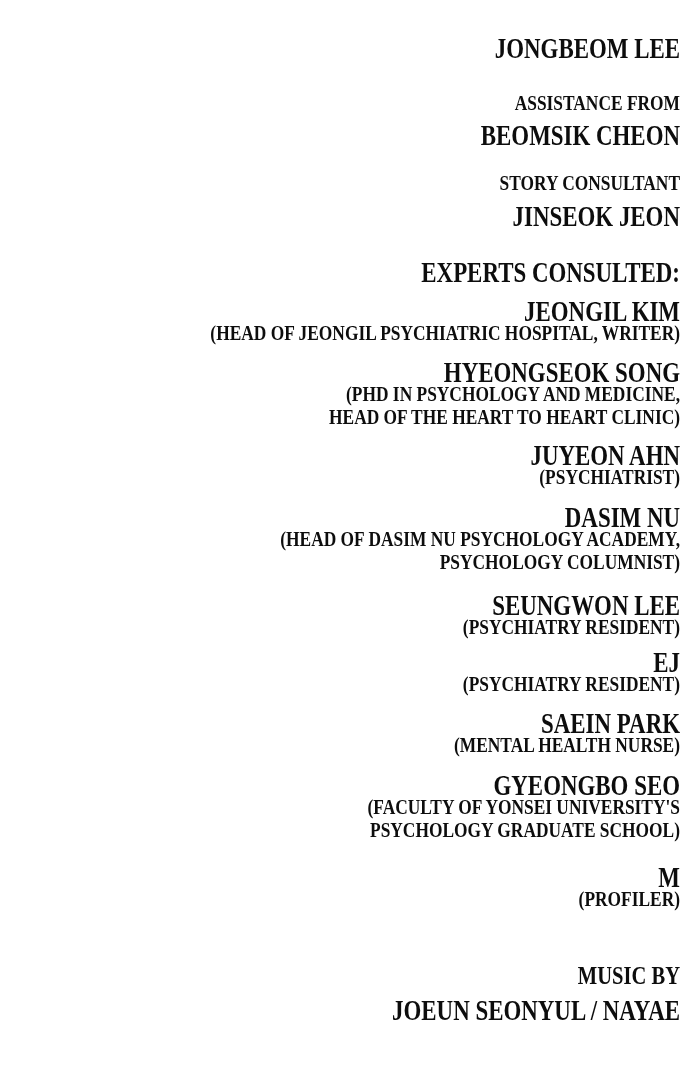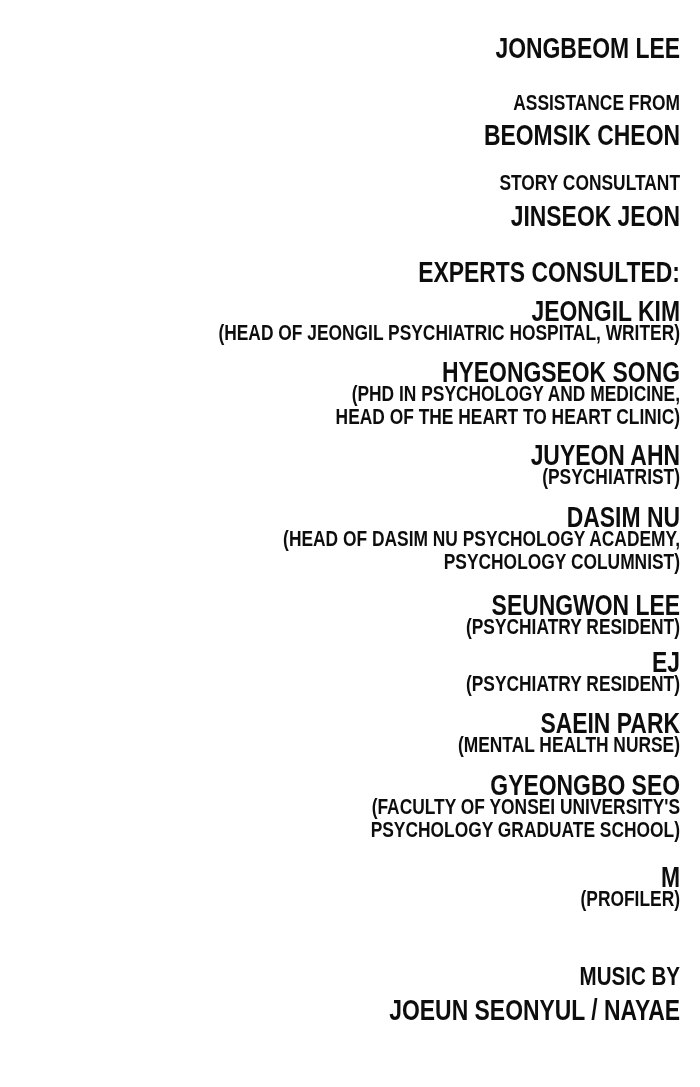--- a/index.html
+++ b/index.html
@@ -7,21 +7,21 @@
     width: 700px;
     height: 1087px;
     background: #ffffff;
     overflow: hidden;
   }
   .credits {
     box-sizing: border-box;
     width: 700px;
     height: 1087px;
     padding: 36px 20px 0 20px;
-    font-family: Liberation Sans, sans-serif;
+    font-family: Liberation Serif, serif;
     font-weight: 700;
     color: #0d0d0d;
   }
   .line {
     white-space: nowrap;
     text-align: right;
     transform: scaleX(0.79);
     transform-origin: 100% 50%;
   }
   .name  { font-size: 29px; line-height: 24px; }

